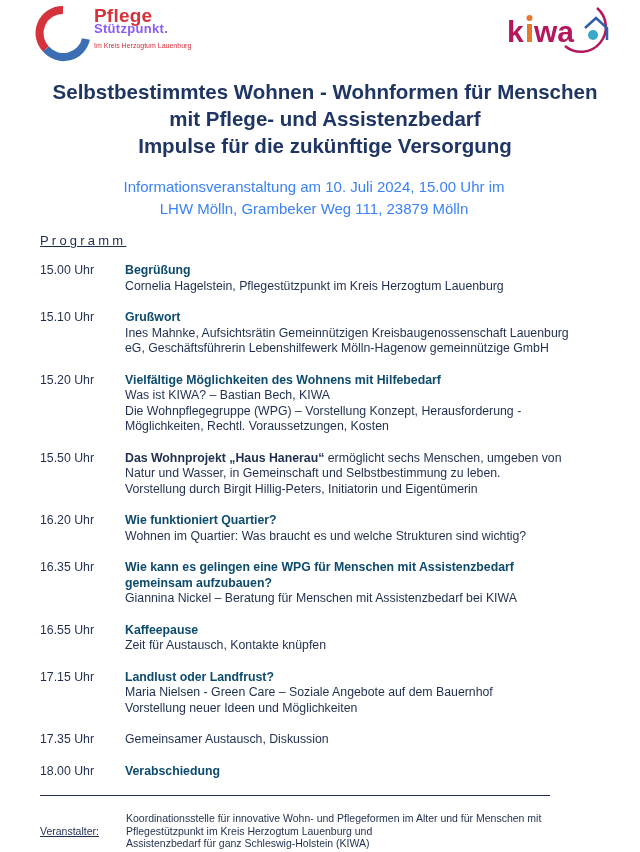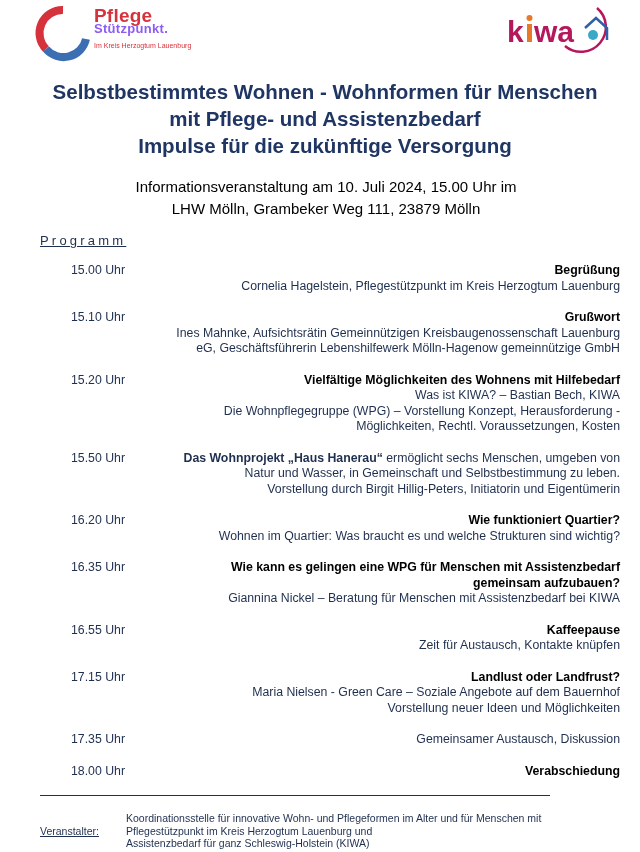--- a/index.html
+++ b/index.html
@@ -4,27 +4,27 @@
 <style>
   html, body { margin:0; padding:0; background:#ffffff; }
   body { width:640px; height:852px; overflow:hidden; position:relative; font-family:"Liberation Sans", sans-serif; color:#1f2f4f; }
   .logo-left { position:absolute; left:34px; top:2px; width:170px; height:62px; }
   .logo-left .ring { position:absolute; left:0; top:2px; width:58px; height:58px; }
   .logo-left .t1 { position:absolute; left:60px; top:3px; font-size:19px; font-weight:bold; color:#d6323c; letter-spacing:0.2px; }
   .logo-left .t2 { position:absolute; left:60px; top:19px; font-size:13px; font-weight:bold; color:#8b5cf6; letter-spacing:0.3px; }
   .logo-left .t3 { position:absolute; left:60px; top:40px; font-size:7px; color:#d6323c; white-space:nowrap; }
   .logo-right { position:absolute; left:505px; top:2px; width:115px; height:52px; }
   .title { position:absolute; left:0; top:78px; width:650px; text-align:center; font-size:20.5px; font-weight:bold; line-height:27px; color:#1f3563; }
-  .info { position:absolute; left:16px; top:176px; width:620px; text-align:center; font-size:15px; line-height:22px; color:#000000; }
+  .info { position:absolute; left:4px; top:176px; width:620px; text-align:center; font-size:15px; line-height:22px; color:#3b82f6; }
   .prog-head { position:absolute; left:40px; top:233px; font-size:13px; letter-spacing:3.2px; text-decoration:underline; color:#1f2f4f; }
-  .agenda { position:absolute; left:40px; top:263px; width:580px;text-align:right; }
+  .agenda { position:absolute; left:40px; top:263px; width:580px; }
   .item { display:flex; font-size:12.3px; line-height:15.5px; margin-bottom:16px; }
   .item .time { width:85px; flex:none; }
   .item .body { flex:1; }
-  .item .head { font-weight:bold; color:#000000; }
+  .item .head { font-weight:bold; color:#0c4a6e; }
   .item .line { color:#1f2f4f; }
   .rule { position:absolute; left:40px; top:795px; width:510px; height:1px; background:#1f2f4f; }
   .footer { position:absolute; left:40px; top:812px; width:590px; display:flex; font-size:10.5px; line-height:12.5px;align-items:center; }
   .footer .lbl { width:86px; flex:none; text-decoration:underline; }
 </style>
 </head>
 <body>
 
 <div class="logo-left">
   <svg class="ring" viewBox="0 0 58 58">

